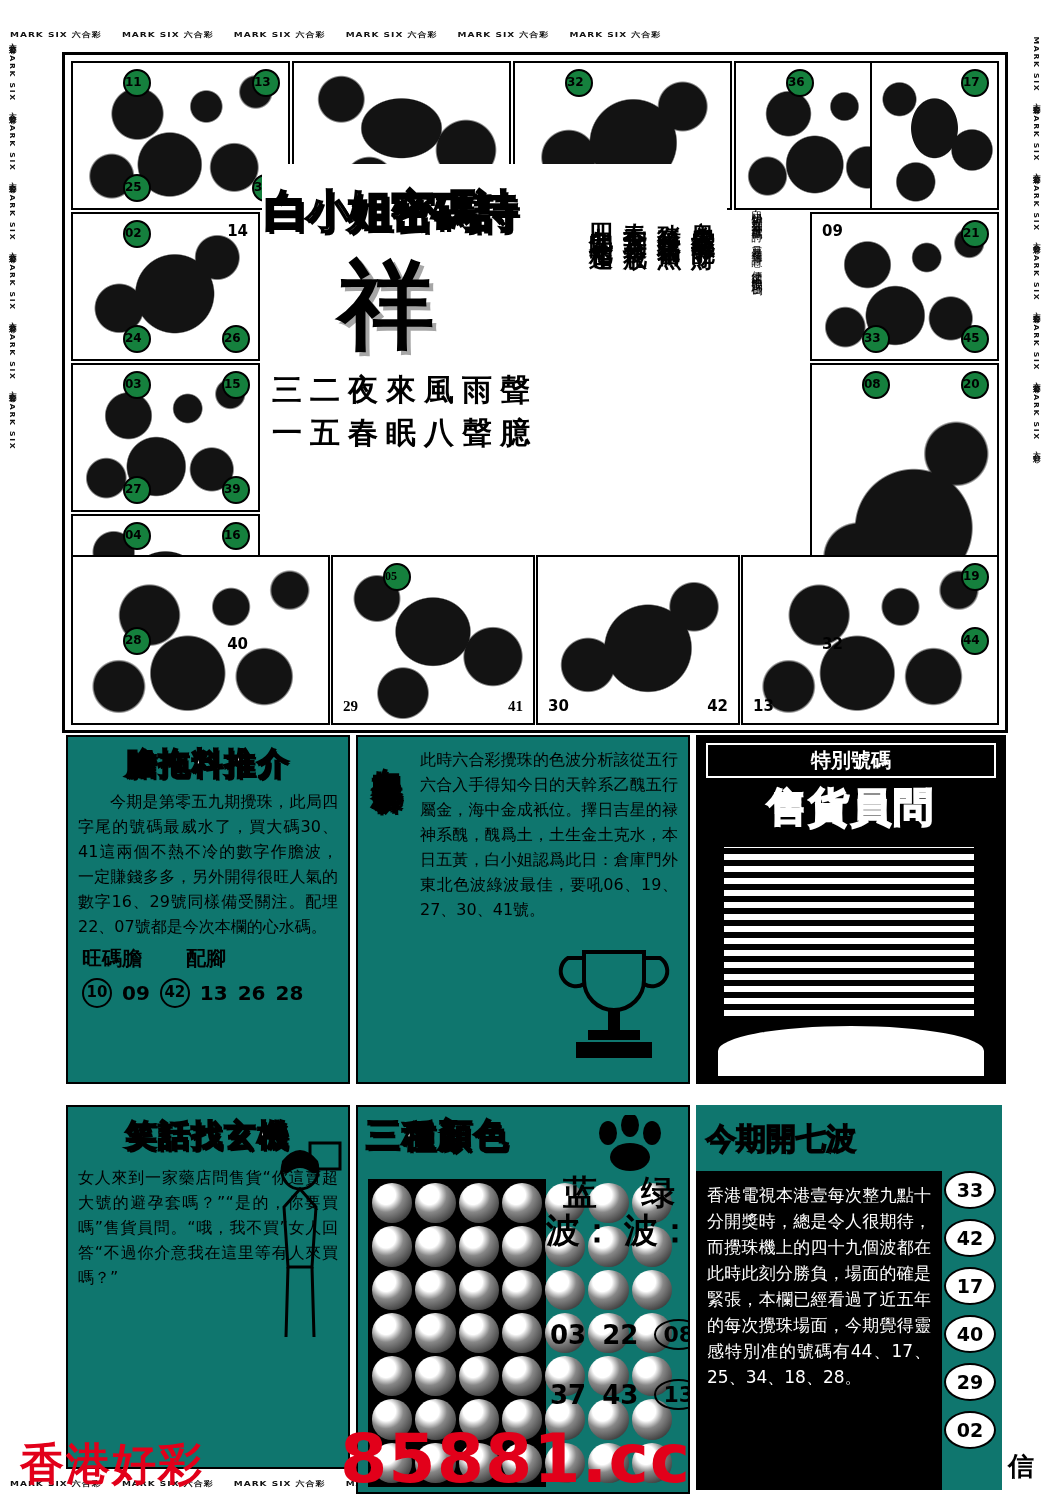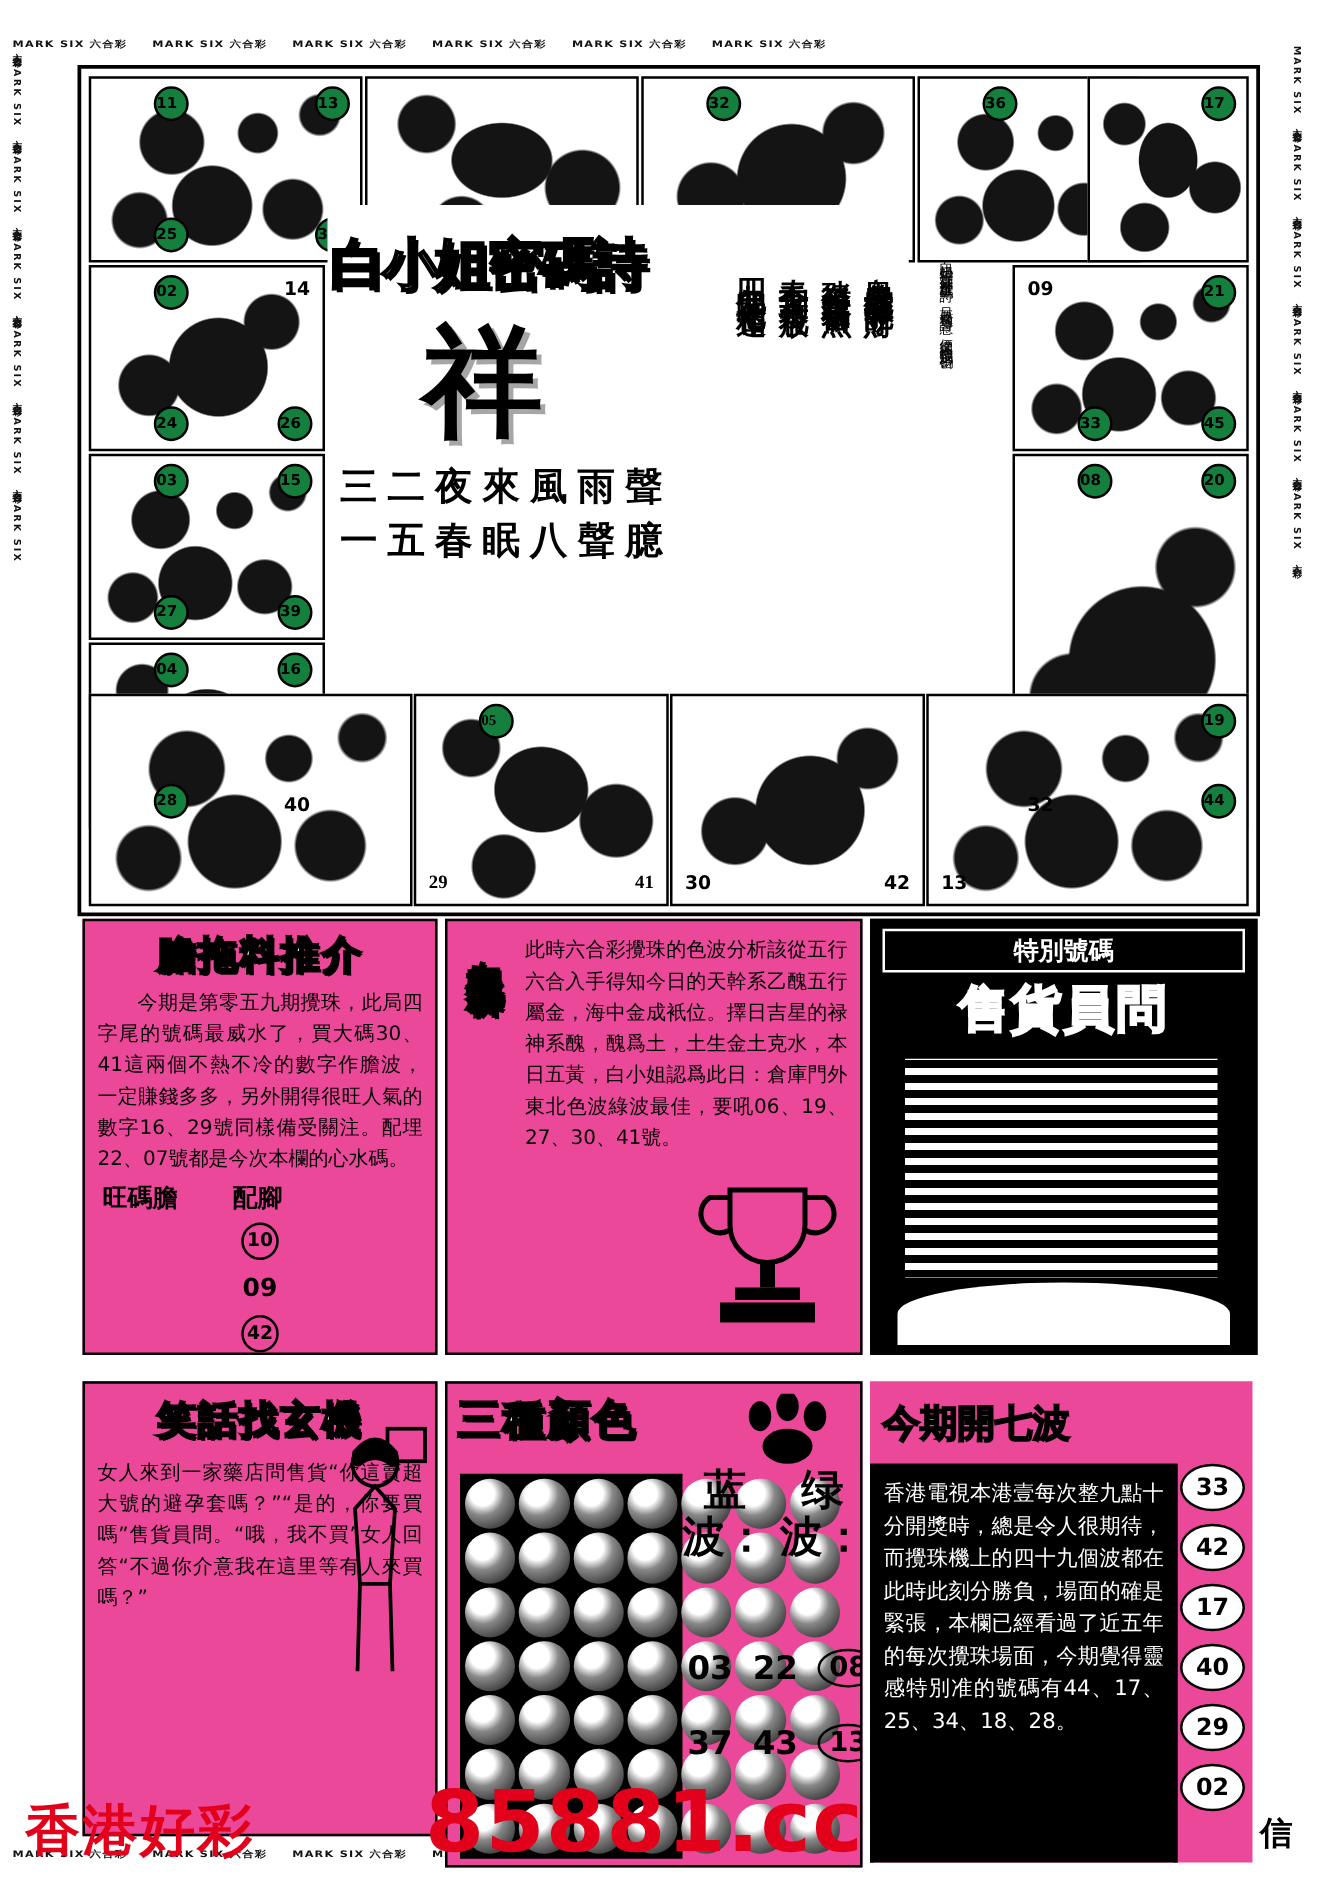--- a/index.html
+++ b/index.html
@@ -96,21 +96,21 @@
   .couplet{
     position:absolute;left:10px;top:205px;font-size:30px;font-weight:bold;
     letter-spacing:8px;line-height:42px;color:#000;
   }
   .poem-v{
     position:absolute;top:40px;writing-mode:vertical-rl;
     font-size:24px;font-weight:bold;line-height:34px;letter-spacing:4px;color:#000;
   }
 
   
-  .panel{position:absolute;border:2px solid #000;background:#ec4899;overflow:hidden;}
+  .panel{position:absolute;border:2px solid #000;background:#0f766e;overflow:hidden;}
   .banner{
     background:#000;color:#fff;text-align:center;font-weight:bold;
   }
 
   .blk-title{
     font-size:30px;font-weight:bold;color:#fff;-webkit-text-stroke:2px #000;
     text-align:center;letter-spacing:2px;
   }
 
   .body-text{
@@ -292,21 +292,21 @@
 
   <div class="panel" style="left:66px;top:735px;width:280px;height:345px;">
     <div style="padding:6px 8px 0;">
       <div class="blk-title" style="font-size:31px;text-shadow:2px 2px 0 #000;">膽拖料推介</div>
     </div>
     <div class="body-text" style="padding:4px 10px 0;text-indent:2em;">今期是第零五九期攪珠，此局四字尾的號碼最威水了，買大碼30、41這兩個不熱不冷的數字作膽波，一定賺錢多多，另外開得很旺人氣的數字16、29號同樣備受關注。配埋22、07號都是今次本欄的心水碼。</div>
     <div style="display:flex;gap:44px;padding:6px 14px 0;font-size:20px;font-weight:bold;">
       <span>旺碼膽</span>
       <span>配腳</span>
     </div>
-    <div class="numrow" style="padding:6px 14px;flex-direction:column;">
+    <div class="numrow" style="padding:6px 14px;">
       <span class="circnum">10</span>
       <span>09</span>
       <span class="circnum">42</span>
       <span>13</span>
       <span>26</span>
       <span>28</span>
     </div>
   </div>
 
   <div class="panel" style="left:356px;top:735px;width:330px;height:345px;">

